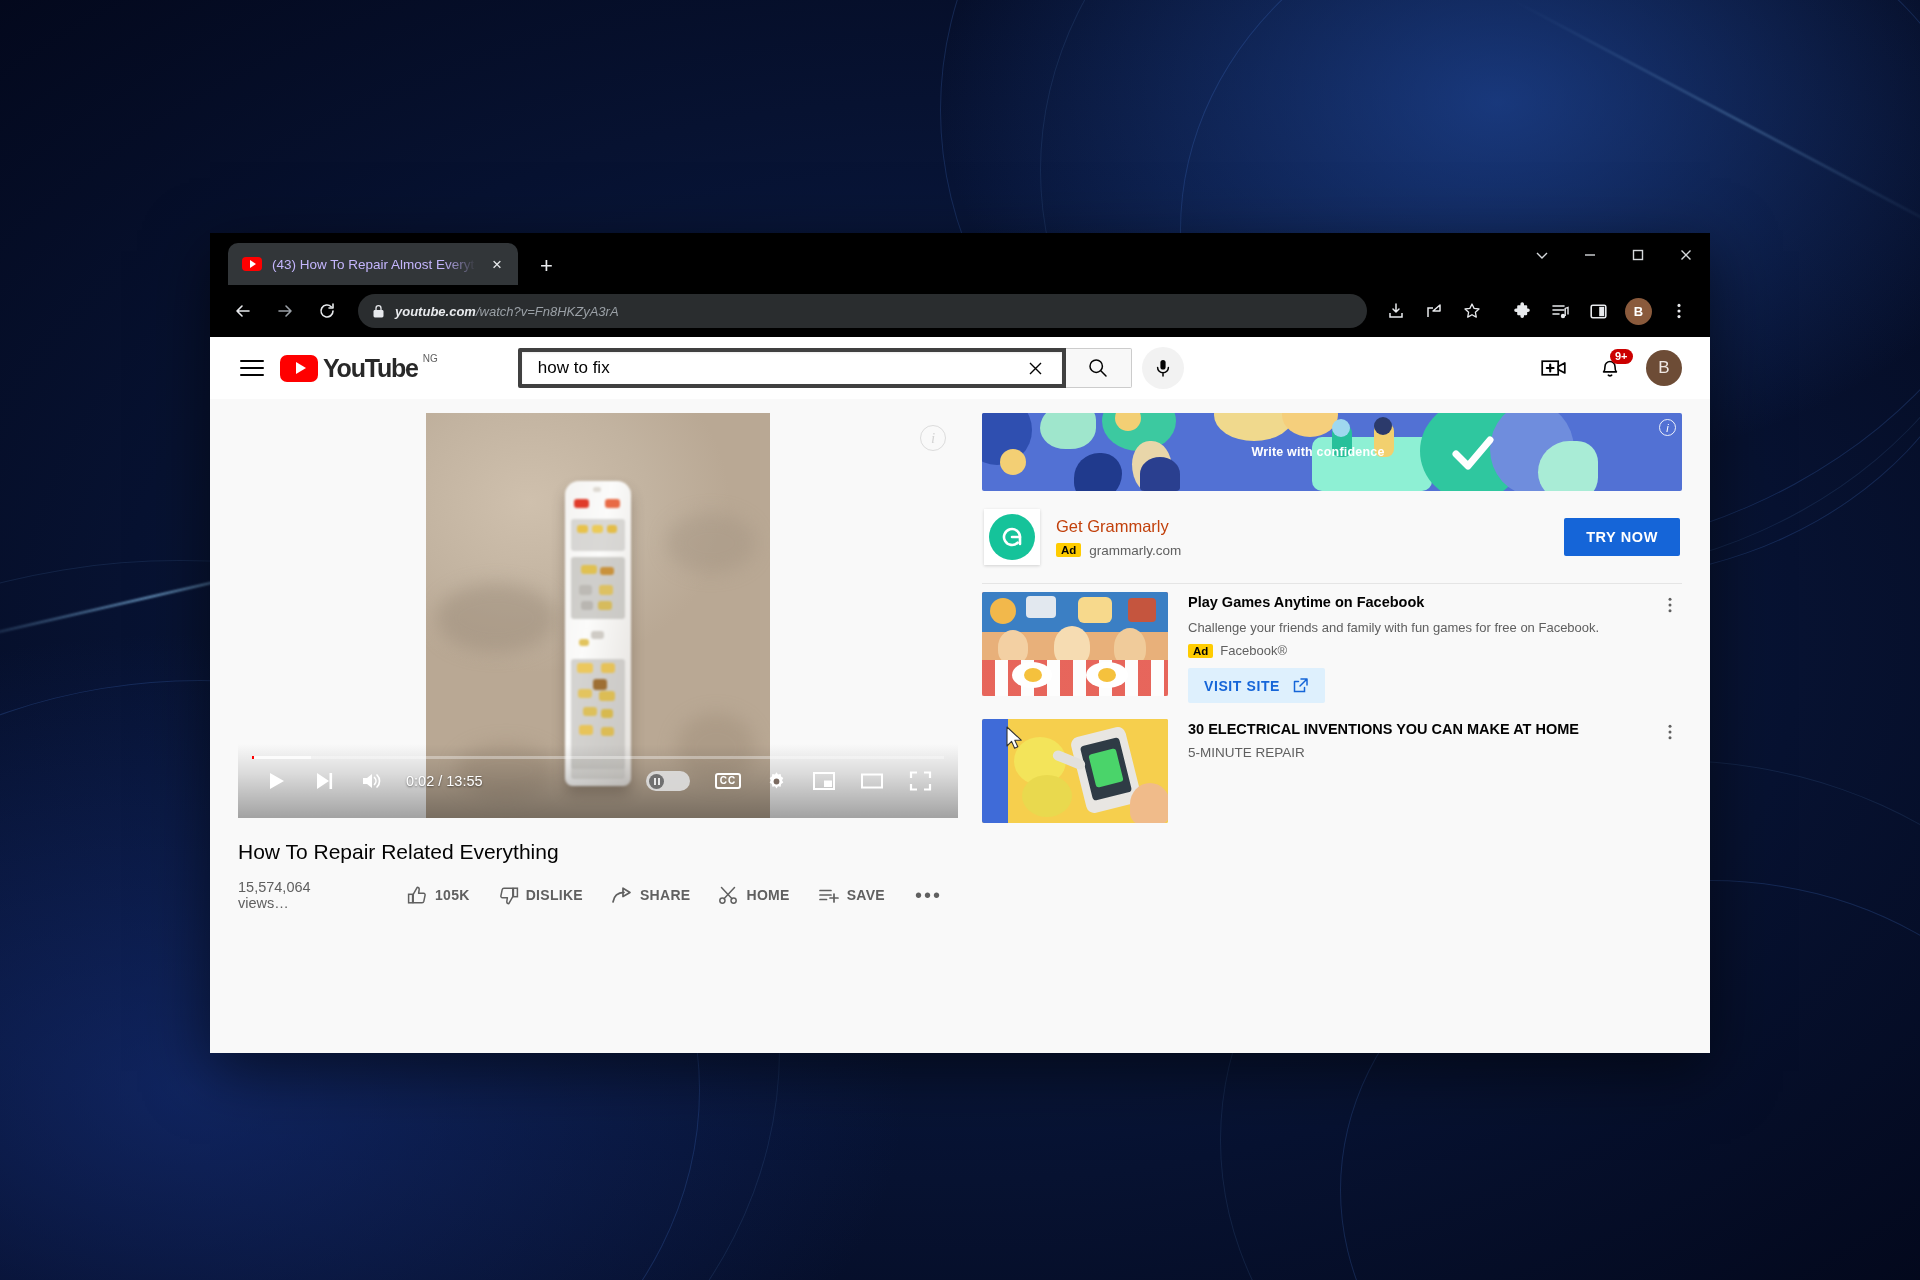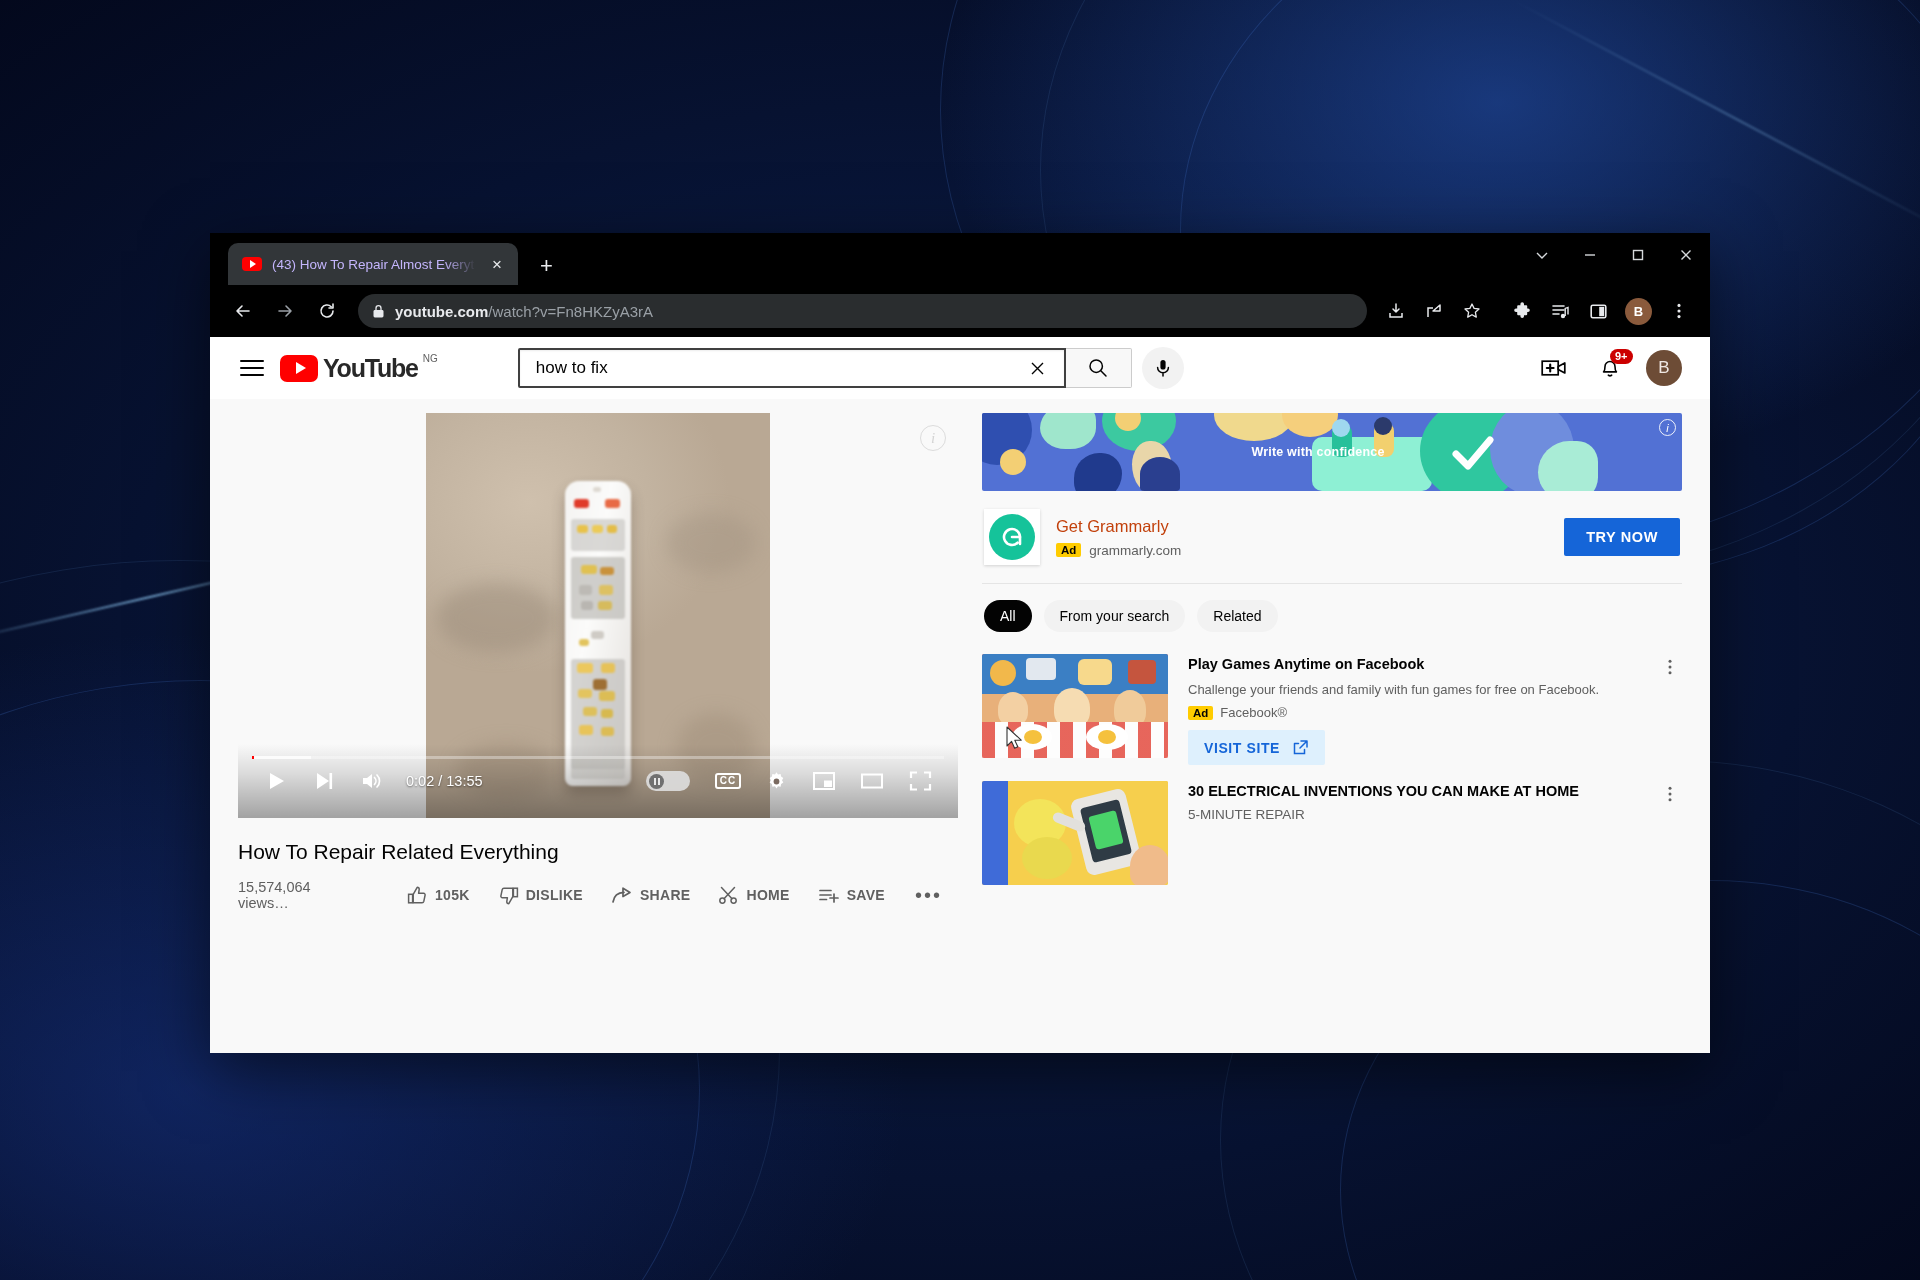--- a/index.html
+++ b/index.html
@@ -99,21 +99,21 @@
   }
   .navbtn { width: 38px; height: 38px; display: flex; align-items: center; justify-content: center;
             color: #e8eaed; }
   .omnibox {
     flex: 1; height: 34px;
     background: #2a2d2f; border-radius: 17px;
     display: flex; align-items: center;
     padding: 0 14px; gap: 10px;
     margin: 0 8px;
   }
-  .omni-text { font-size: 15px; color: #9aa0a6; white-space: nowrap; }
+  .omni-text { font-size: 13px; color: #9aa0a6; white-space: nowrap; font-style: italic; }
   .omni-text b { color: #e8eaed; font-weight: 700; }
   .tb-icon { width: 34px; height: 34px; display: flex; align-items: center; justify-content: center;
              color: #e8eaed; }
   .avatar-chip {
     width: 27px; height: 27px; border-radius: 50%;
     background: #8a5a3c; color: #fff; font-size: 13px; font-weight: 700;
     display: flex; align-items: center; justify-content: center;
     margin: 0 6px;
   }
 
@@ -138,21 +138,21 @@
     border-top: 6px solid transparent;
     border-bottom: 6px solid transparent;
     margin-left: 3px;
   }
   .yt-wordmark { font-size: 25px; font-weight: 700; letter-spacing: -1.2px; color: #282828; line-height: 27px; }
   .yt-cc { font-size: 10px; color: #606060; margin-top: -2px; }
 
   .searchwrap { display: flex; align-items: center; margin-left: 80px; }
   .searchbox {
     width: 548px; height: 40px;
-    border: 2px solid #404040; border-radius: 2px 0 0 2px;
+    border: 4px solid #404040; border-radius: 2px 0 0 2px;
     background: #fff; display: flex; align-items: center;
     padding: 0 8px 0 16px; box-shadow: inset 0 1px 2px rgba(0,0,0,0.08);
   }
   .searchbox input {
     border: none; outline: none; flex: 1;
     font-size: 17px; color: #030303; background: transparent;
     font-family: "Liberation Sans", sans-serif;
   }
   .clear-x { width: 36px; height: 36px; display: flex; align-items: center; justify-content: center; color: #030303; }
   .searchbtn {
@@ -667,25 +667,20 @@
             <div class="ad-texts">
               <div class="ad-title">Get Grammarly</div>
               <div class="ad-sub">
                 <span class="ad-chip">Ad</span>
                 <span class="ad-url">grammarly.com</span>
               </div>
             </div>
             <div class="try-now">TRY NOW</div>
           </div>
 
-          <div class="chips">
-            <span class="chip active">All</span>
-            <span class="chip">From your search</span>
-            <span class="chip">Related</span>
-          </div>
 
           <div class="rec">
             <div class="rec-thumb food-thumb">
               <div class="ft" style="left:0;top:0;width:186px;height:44px;background:#3b7fc4;border-radius:0"></div>
               <div class="ft" style="left:8px;top:6px;width:26px;height:26px;background:#f2b84b"></div>
               <div class="ft" style="left:44px;top:4px;width:30px;height:22px;background:#e2e8ef;border-radius:4px"></div>
               <div class="ft" style="left:96px;top:5px;width:34px;height:26px;background:#f7d98c;border-radius:6px"></div>
               <div class="ft" style="left:146px;top:6px;width:28px;height:24px;background:#c5553e;border-radius:4px"></div>
               <div class="ft" style="left:0;top:40px;width:186px;height:30px;background:#e8b07a;border-radius:0"></div>
               <div class="ft" style="left:16px;top:38px;width:30px;height:34px;background:#f3d0a3;border-radius:50% 50% 40% 40%"></div>

